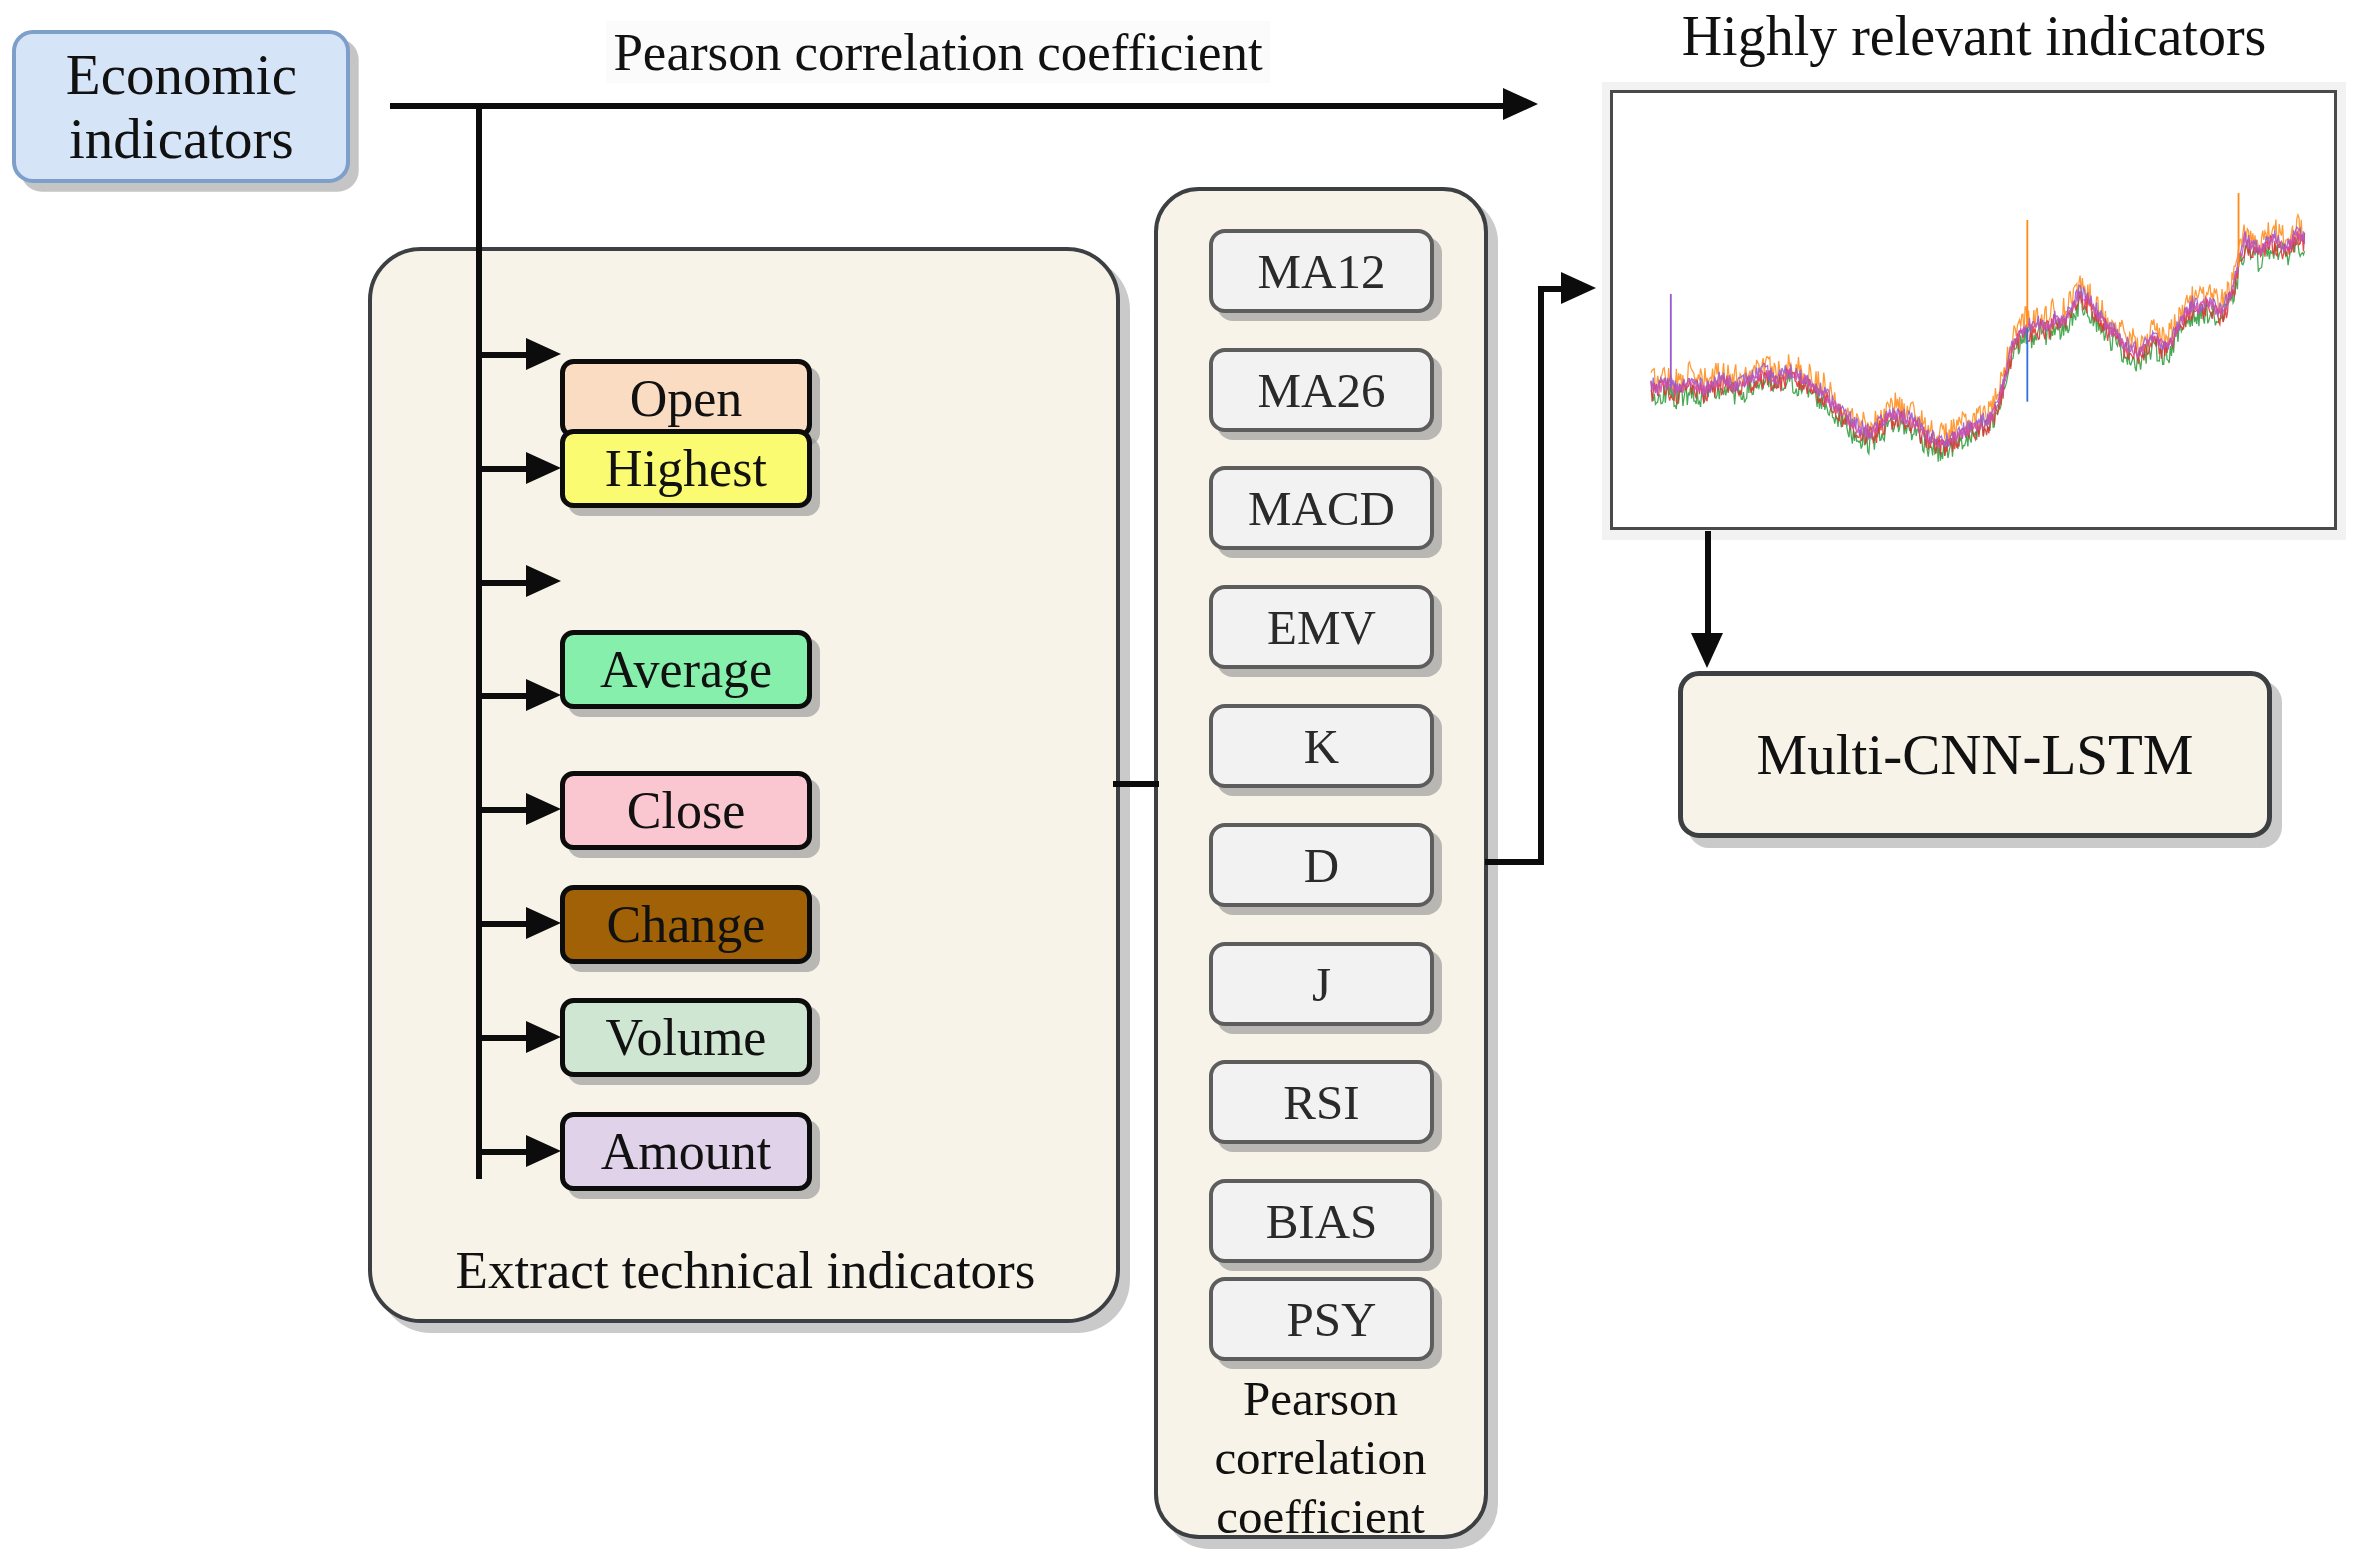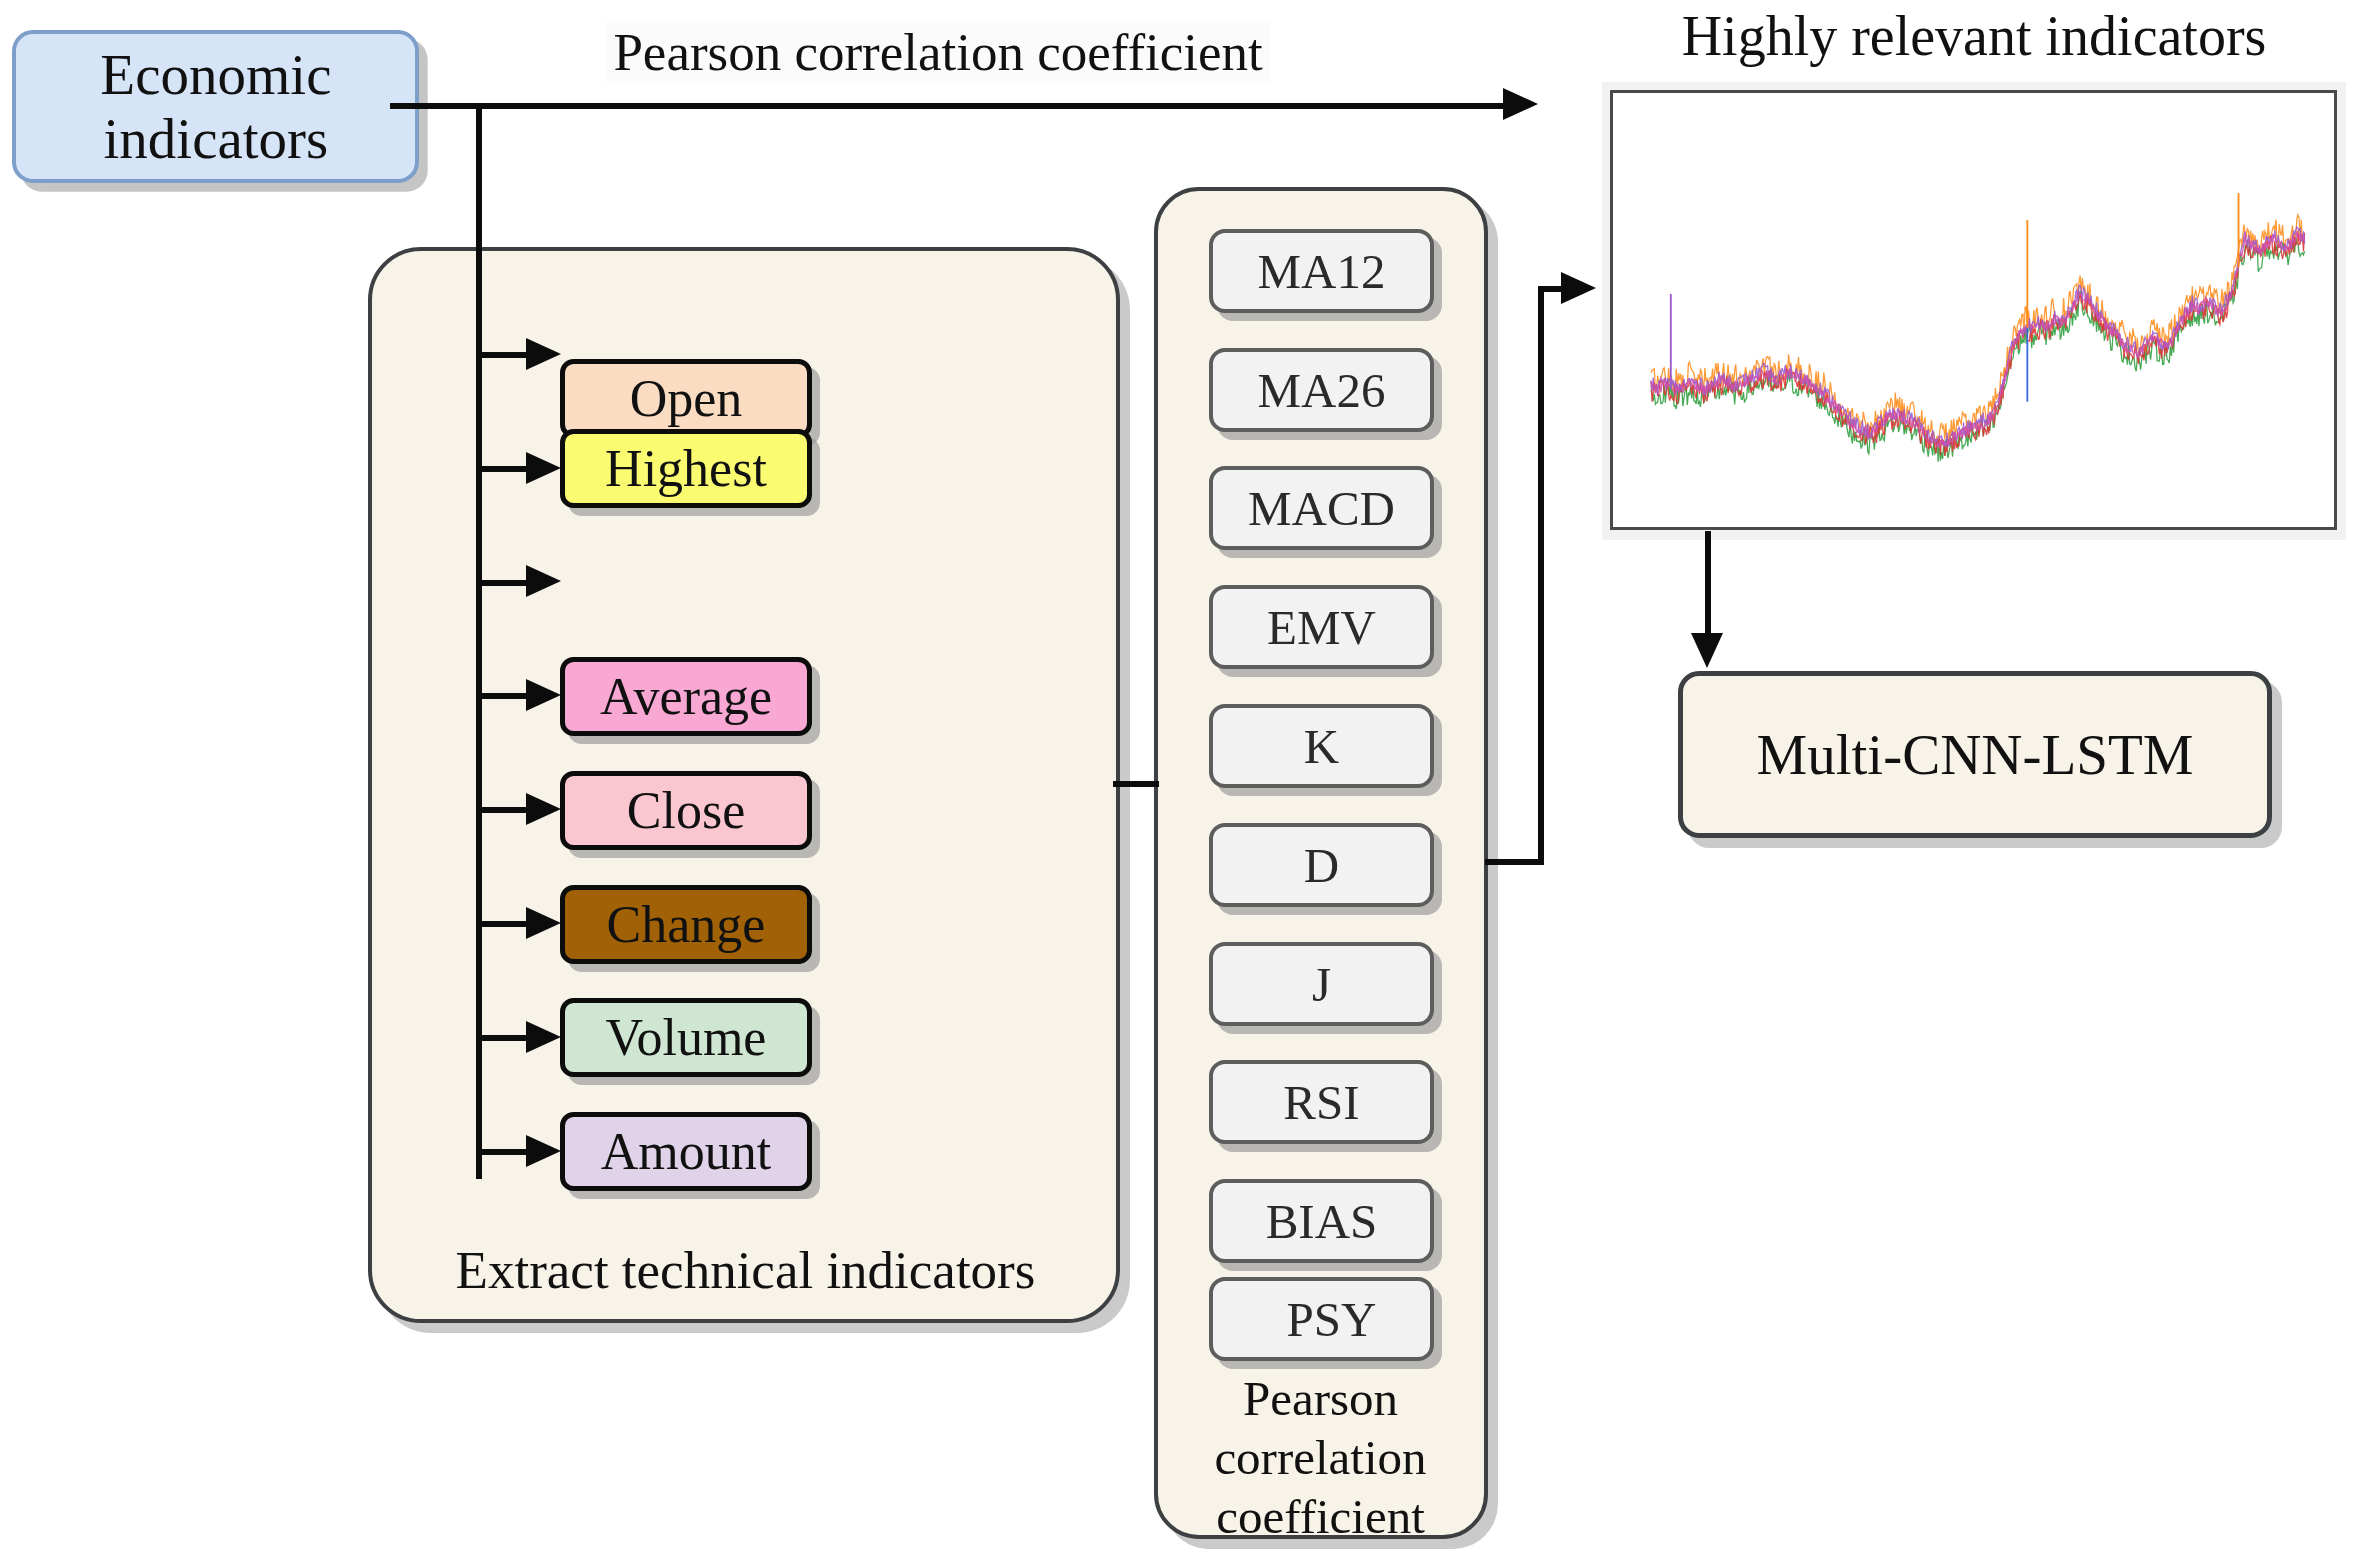--- a/index.html
+++ b/index.html
@@ -26,21 +26,21 @@
     justify-content: center;
     text-align: center;
     color: #111111;
     line-height: 1.12;
   }
 
   
   #economic-indicators {
     left: 12.4px;
     top: 30px;
-    width: 407px;
+    width: 338px;
     height: 153px;
     background: #d6e4f7;
     border: 4.3px solid #7d9fc9;
     border-radius: 21px;
     font-size: 57px;
     box-shadow: 8.7px 8.7px 0 0 rgba(150,150,150,0.55);
     padding: 0 16px;
   }
 
   
@@ -232,21 +232,21 @@
 
   <div class="tech-box" style="top: 429px; background: rgb(251, 251, 114);">
     <span>Highest</span>
     </div>
   <div class="ln hline" style="left:476px; top:466px; width:62px;"></div>
   <div class="arrow-r" style="left:526px; top:452px;"></div>
 
   <div class="ln hline" style="left:476px; top:580px; width:62px;"></div>
   <div class="arrow-r" style="left:526px; top:565px;"></div>
 
-  <div class="tech-box" style="top: 657px; background: #f9a8d4;">
+  <div class="tech-box" style="top: 630px; background: #86efac;">
     <span>Average</span>
     </div>
   <div class="ln hline" style="left:476px; top:693px; width:62px;"></div>
   <div class="arrow-r" style="left:526px; top:679px;"></div>
 
   <div class="tech-box" style="top: 771px; background: rgb(250, 199, 209);">
     <span>Close</span>
     </div>
   <div class="ln hline" style="left:476px; top:807px; width:62px;"></div>
   <div class="arrow-r" style="left:526px; top:793px;"></div>

